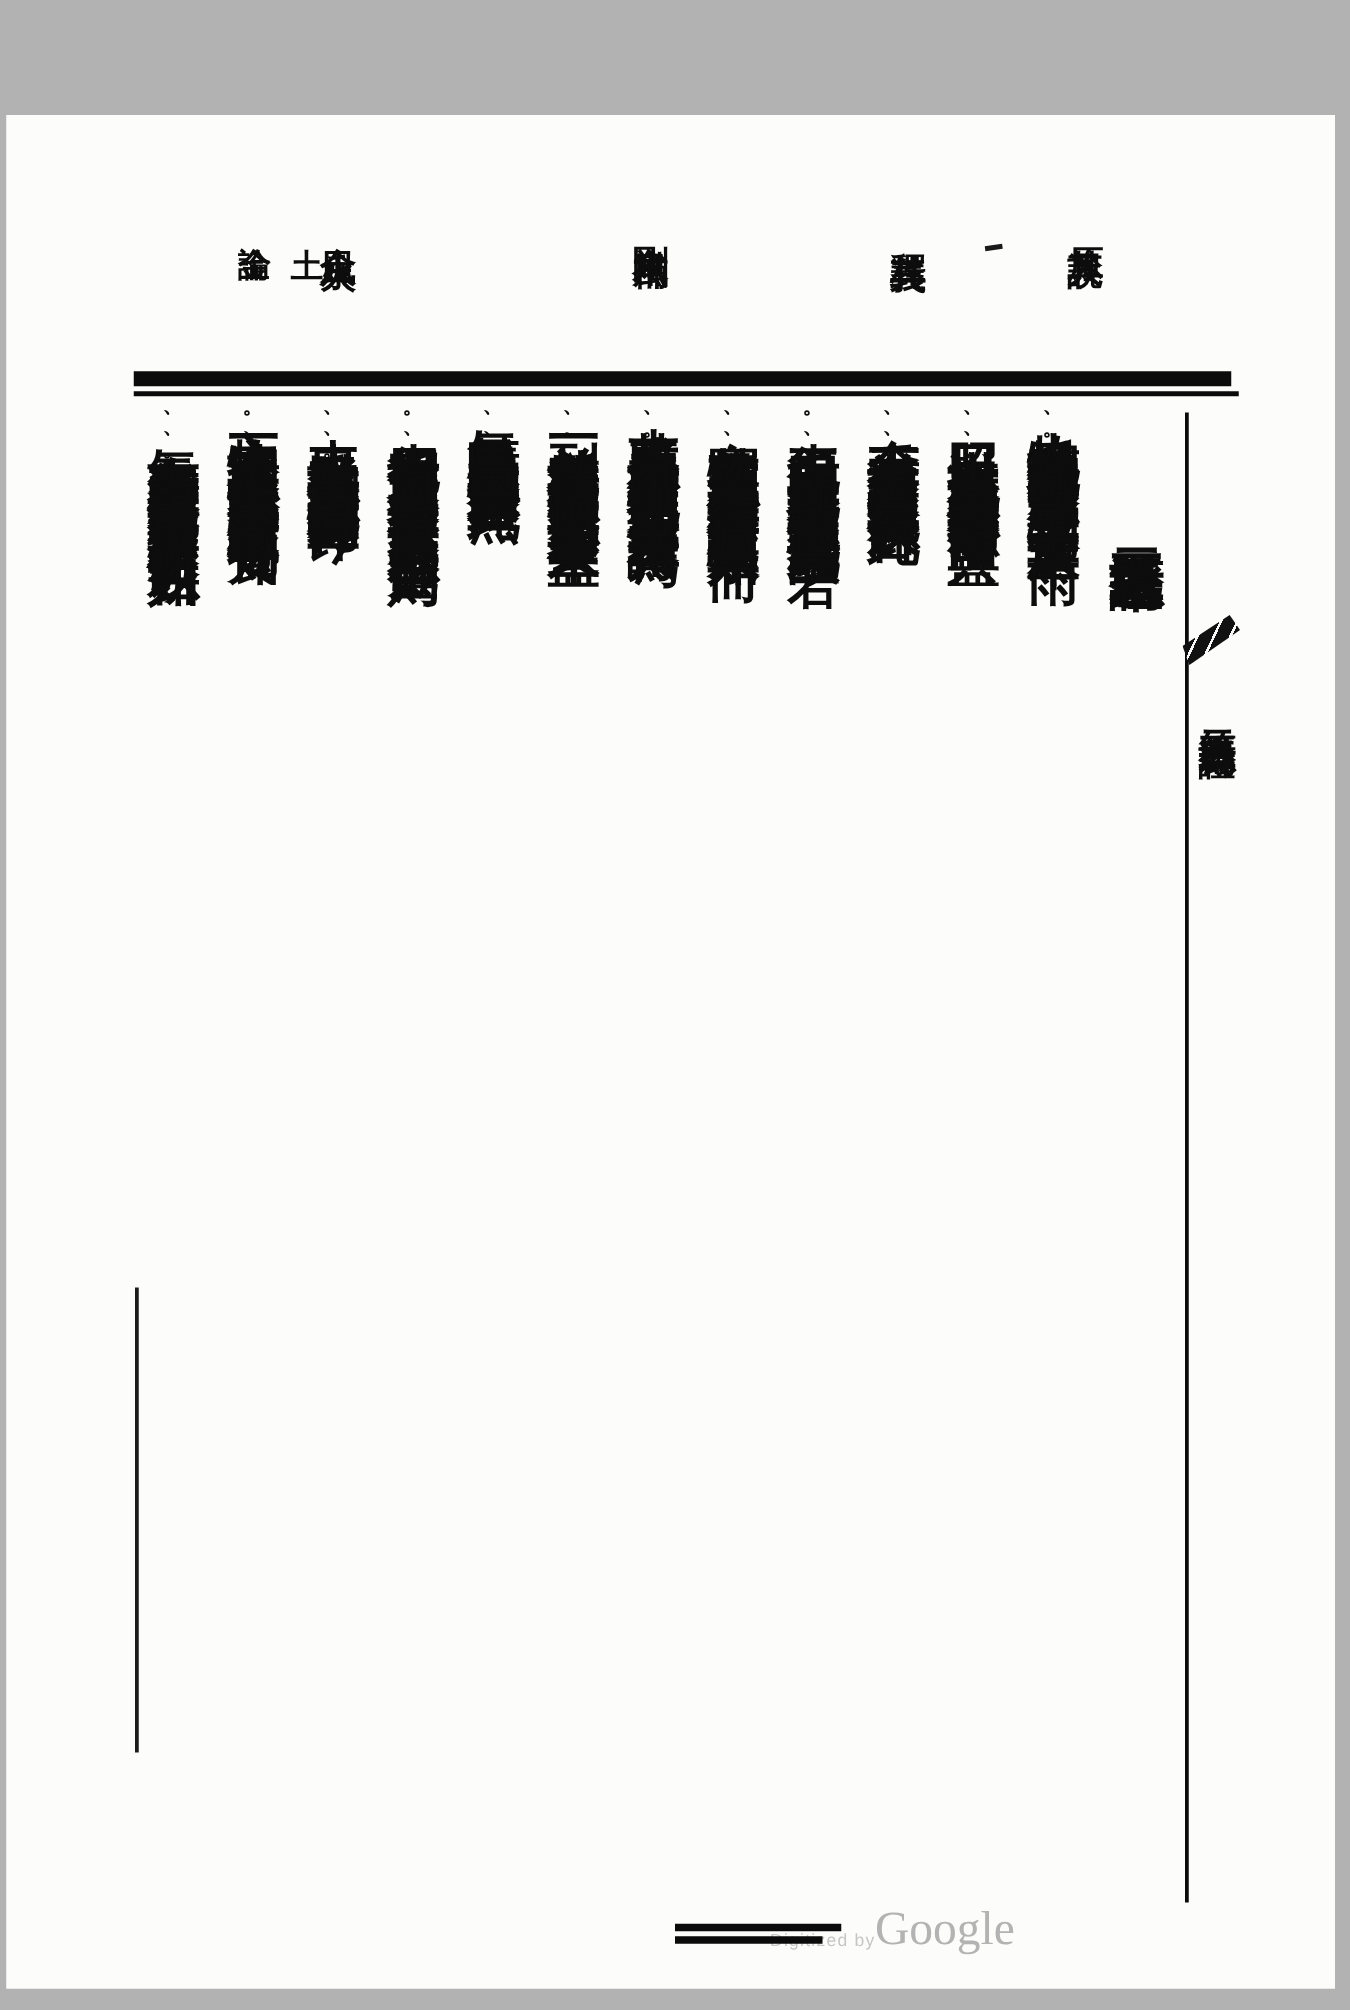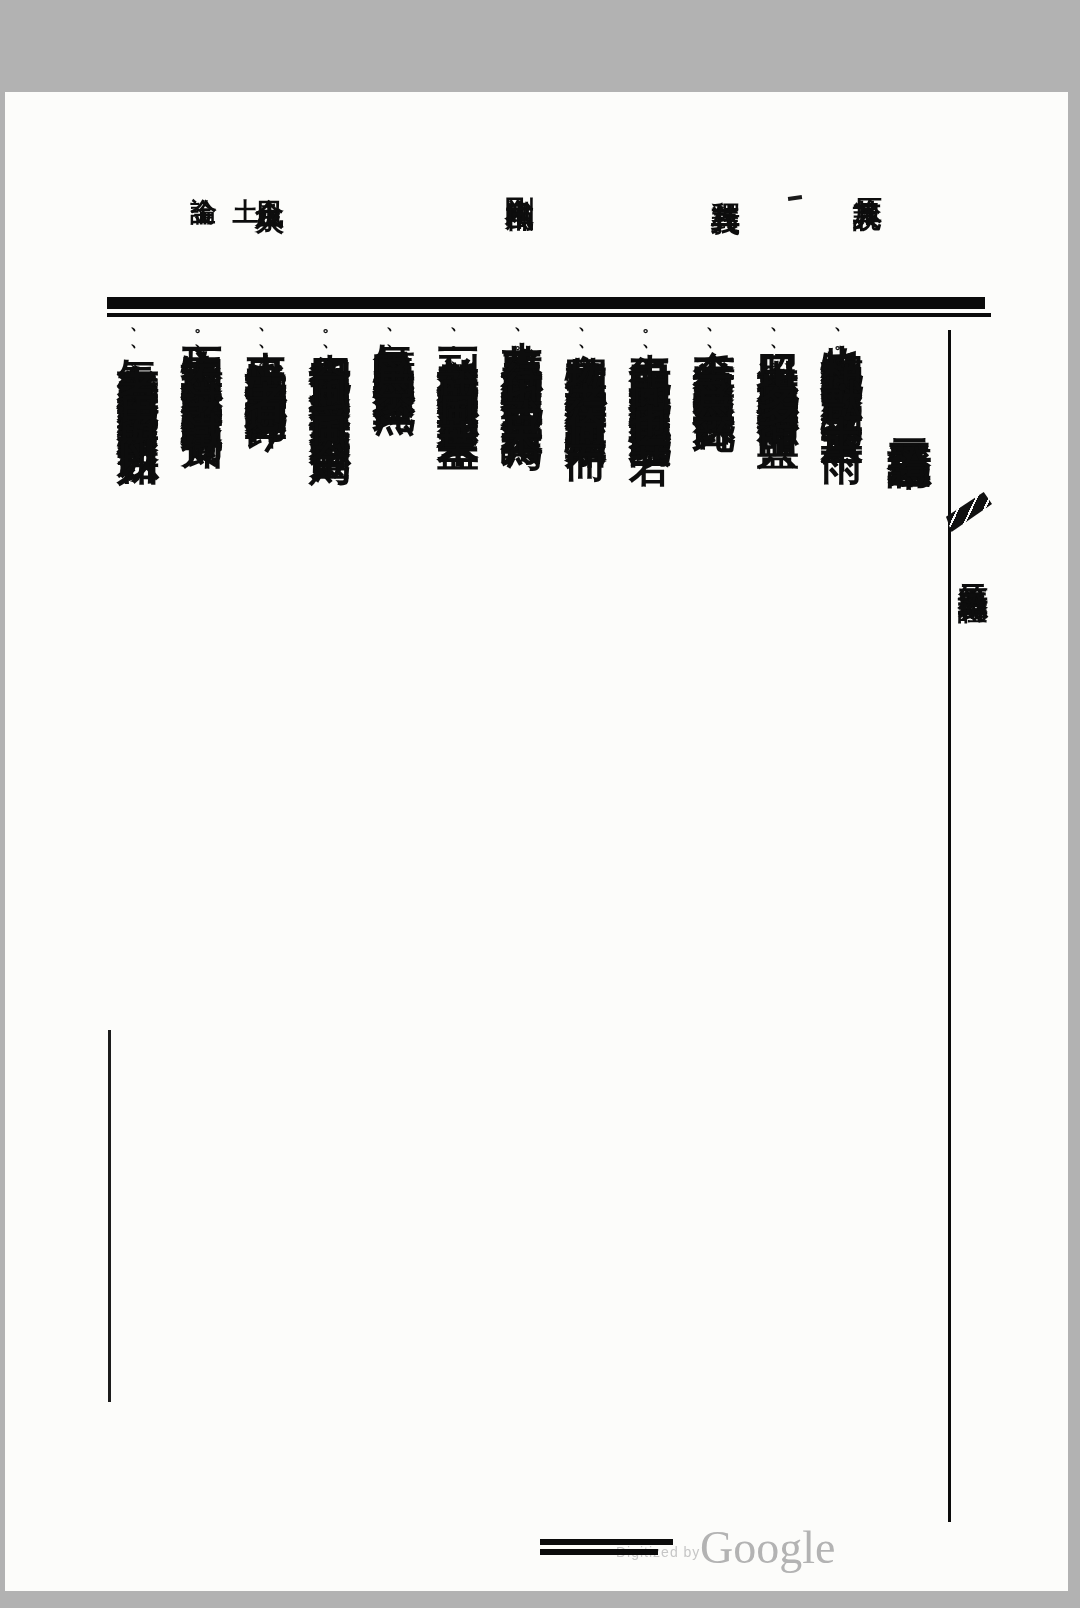--- a/index.html
+++ b/index.html
@@ -32,21 +32,21 @@
   .ink-dash{ position:absolute; left:788px; top:196px; width:14px; height:4px;
              background:#1a1a1a; transform:rotate(-8deg); }
   .wm-by{
     position:absolute; left:616px; top:1544px;
     font-family:"Liberation Sans","DejaVu Sans",sans-serif;
     font-size:14px; color:#c6c6c6; letter-spacing:1px;
   }
   .wm-logo{
     position:absolute; left:700px; top:1521px;
     font-family:"Liberation Serif","DejaVu Serif",serif;
-    font-size:46px; color:#b3b3b3; letter-spacing:0;
+    font-size:38px; color:#b3b3b3; letter-spacing:0;
   }
 </style>
 </head>
 <body>
 
 <div class="stage">
 
   <div class="sheet"></div>
 
   <div class="vcol note" style="left:848px; top:174px;">原其說</div>

